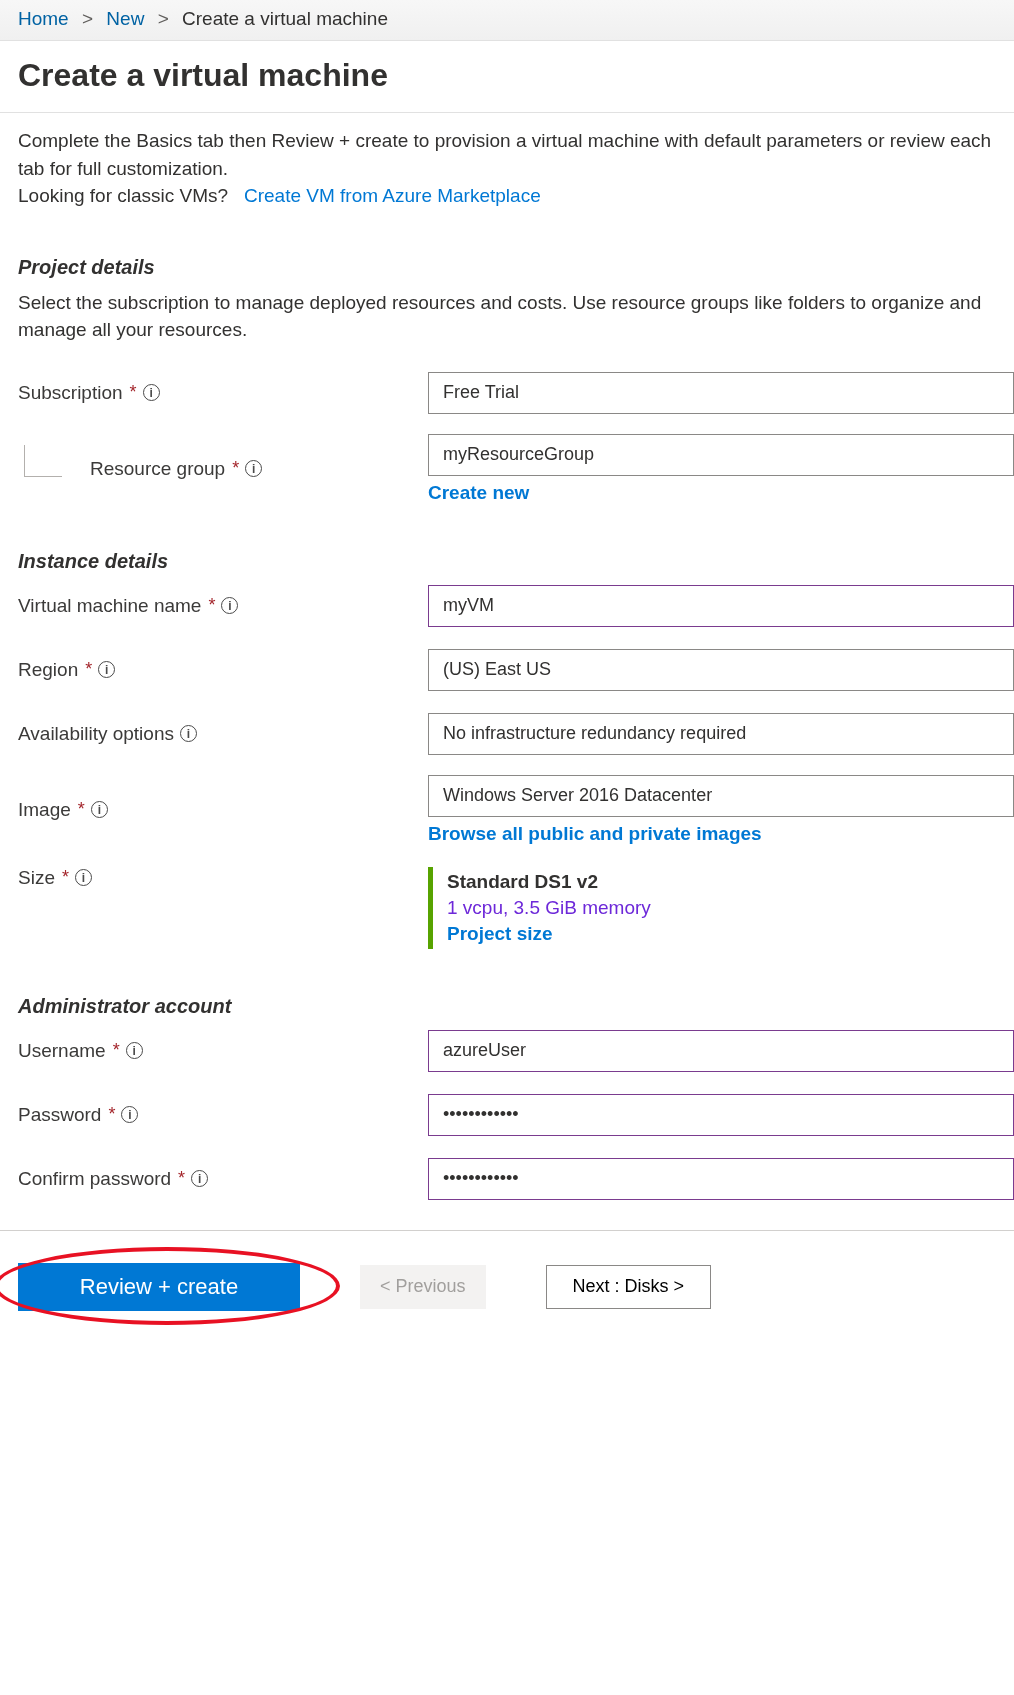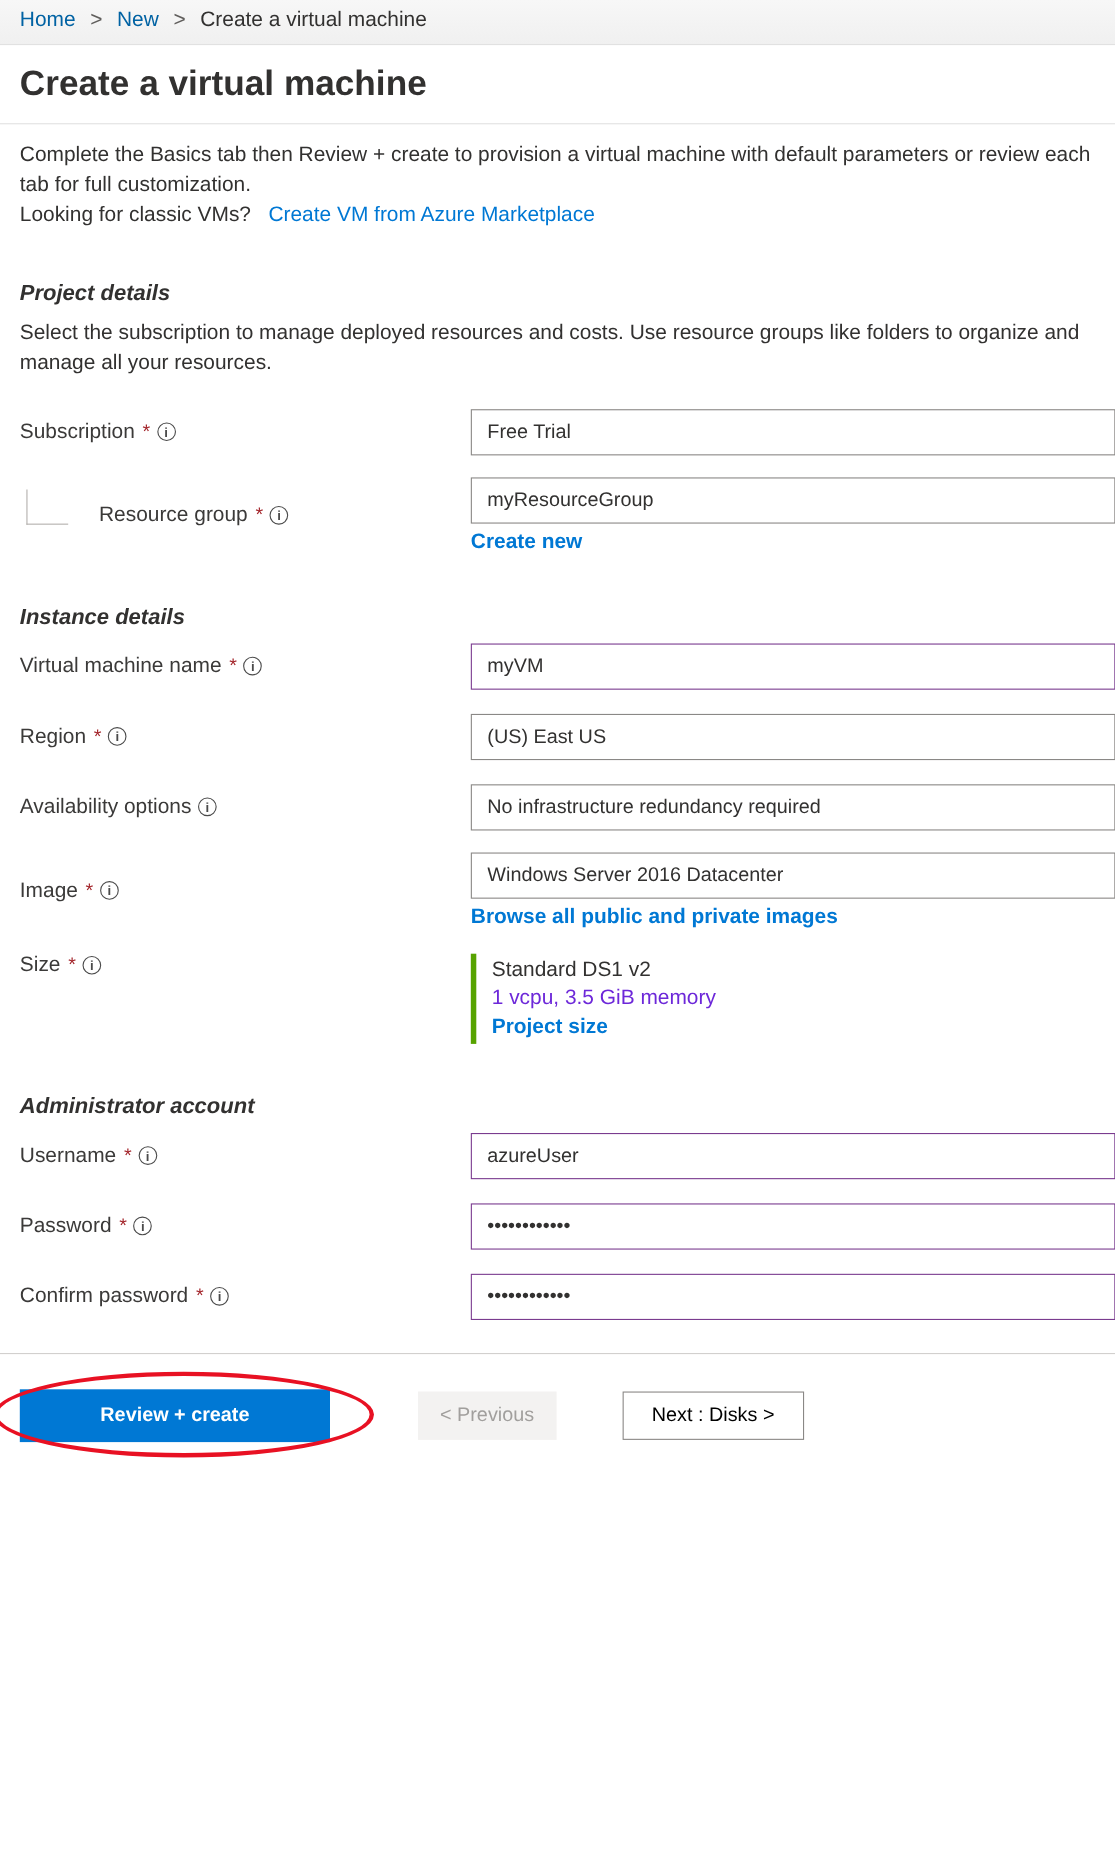--- a/index.html
+++ b/index.html
@@ -89,49 +89,48 @@
     border-bottom: 1.5px solid #b3b0ad;
     margin-left: 6px;
     margin-right: 22px;
     position: relative;
     top: -8px;
   }
   .size-block {
     border-left: 5px solid #57a300;
     padding: 4px 0 4px 14px;
   }
-  .size-title { font-weight: 400; }
+  .size-title { font-weight: 700; }
   .size-sub { color: #6d28d9; margin-top: 4px; }
   .footer-bar {
     border-top: 1px solid #d2d0ce;
     margin-top: 28px;
     padding: 32px 18px 40px 18px;
     display: flex;
     gap: 60px;
     align-items: center;
     position: relative;
   }
   .btn-primary {
     background: #0078d4;
     color: #fff;
     border: none;
     height: 48px;
     width: 282px;
-    font-size: 18px;
-    font-weight: 700;
+    font-size: 22px;
+    font-weight: 400;
     cursor: pointer;
   }
   .btn-disabled {
     background: #f3f2f1;
     color: #a19f9d;
     border: none;
     height: 44px;
     padding: 0 20px;
     font-size: 18px;
-    margin-left: 20px;
   }
   .btn-secondary {
     background: #fff;
     border: 1px solid #8a8886;
     height: 44px;
     padding: 0 26px;
     font-size: 18px;
     cursor: pointer;
   }
   .highlight-ellipse {

